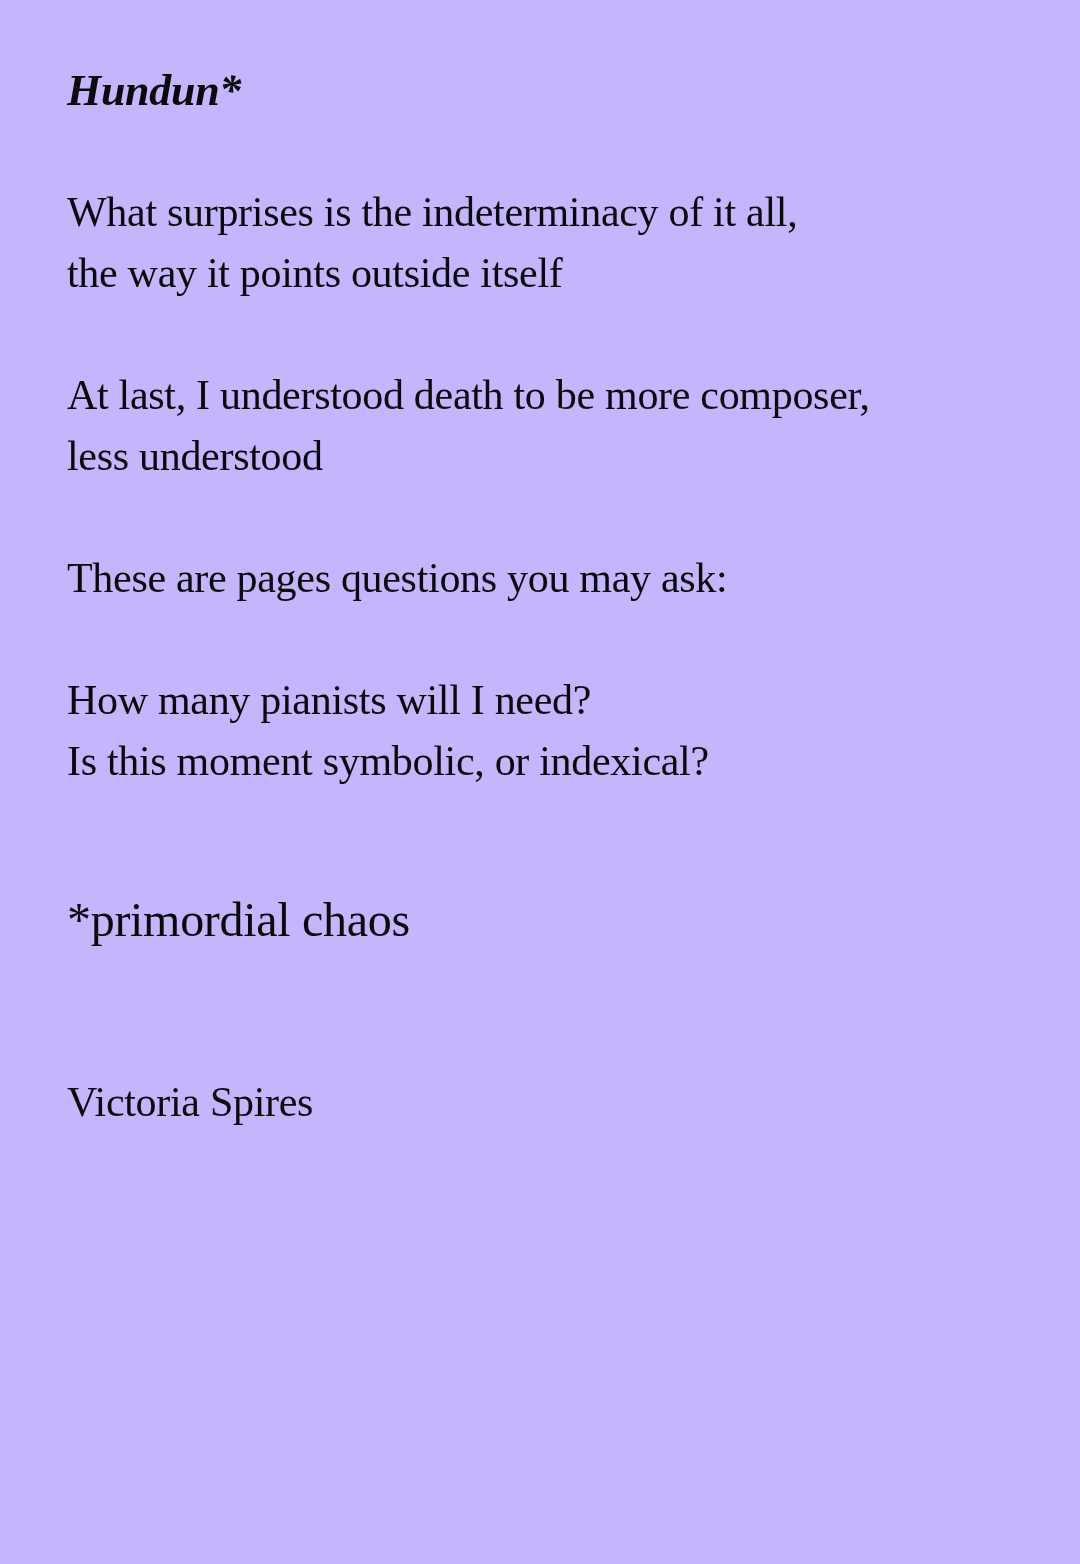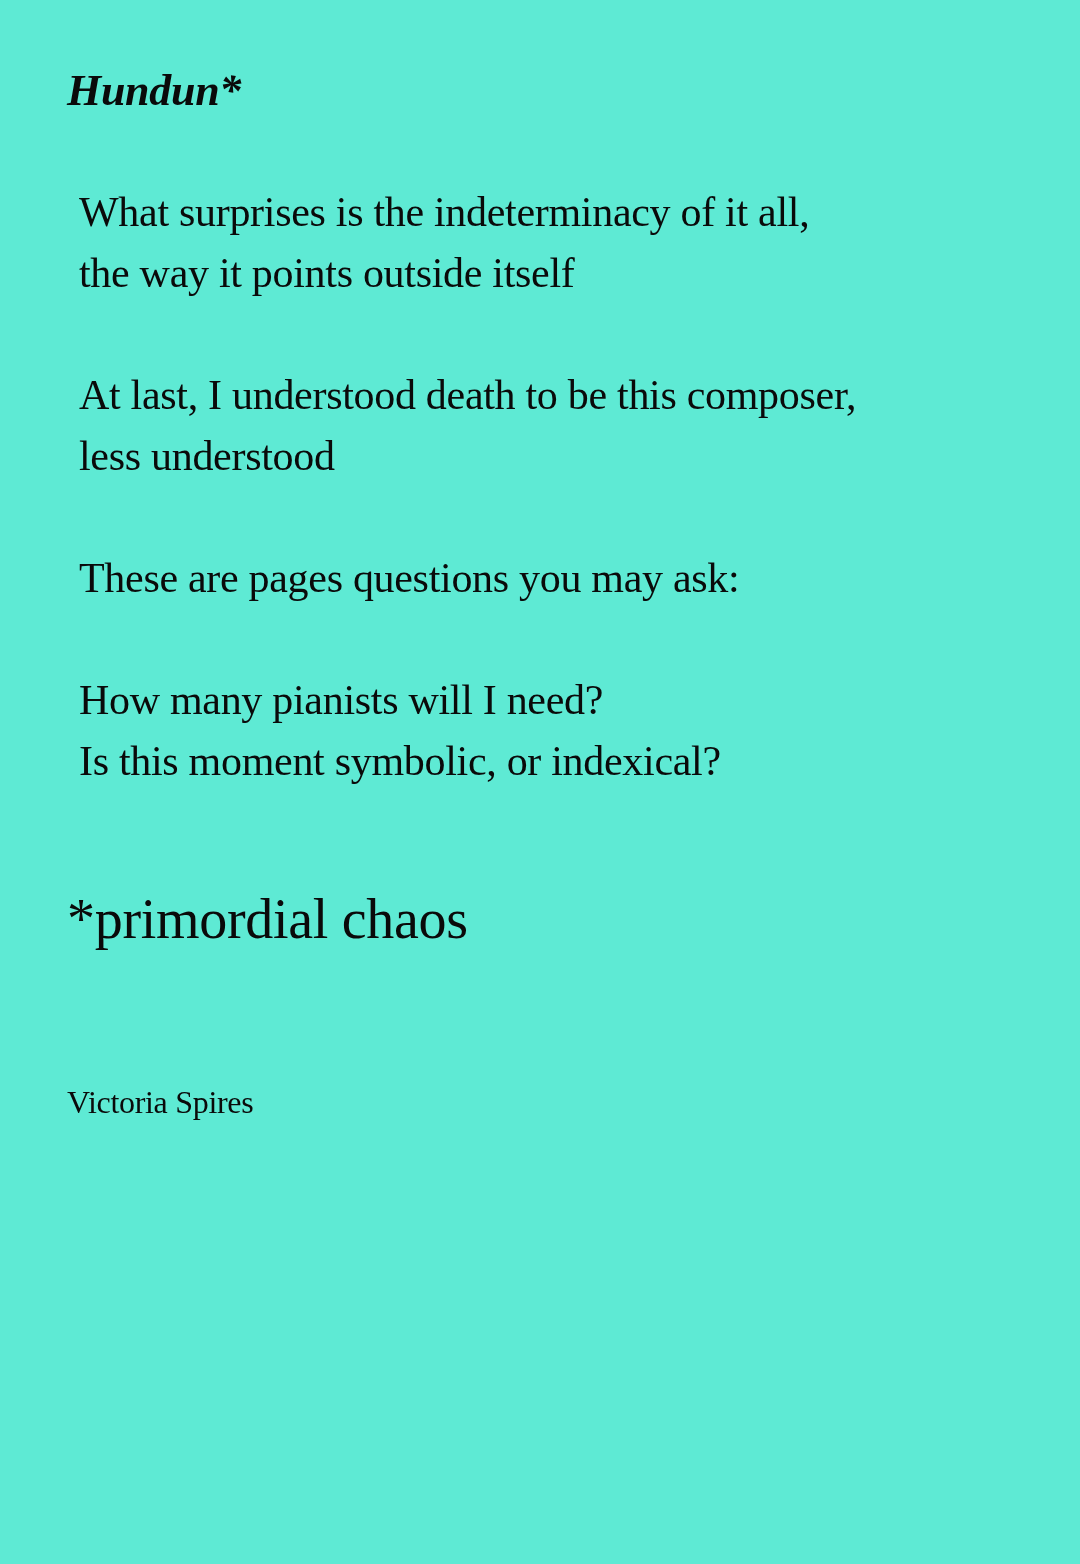--- a/index.html
+++ b/index.html
@@ -4,68 +4,68 @@
 <style>
   html, body {
     margin: 0;
     padding: 0;
     background: #ffffff;
   }
   .page {
     position: relative;
     width: 1080px;
     height: 1564px;
-    background: #5eead4;
+    background: #c4b5fd;
     box-sizing: border-box;
     padding: 60px 60px 0 67px;
     color: #0a0a0a;
     font-family: "Liberation Serif", serif;
     letter-spacing: -0.3px;
     overflow: hidden;
   }
   .poem-title {
     font-size: 44px;
     line-height: 61px;
     font-weight: bold;
     font-style: italic;
     margin: 0 0 61px 0;
   }
   .stanza {
-    margin: 0 0 61px 12px;
+    margin: 0 0 61px 0;
   }
   .line {
     font-size: 42px;
     line-height: 61px;
     white-space: pre;
   }
   .footnote {
-    font-size: 56px;
+    font-size: 48px;
     line-height: 61px;
     margin-top: 97px;
   }
   .author {
-    font-size: 32px;
+    font-size: 42px;
     line-height: 61px;
     margin-top: 122px;
   }
 </style>
 </head>
 <body>
 
 <div class="page">
 
   <h1 class="poem-title">Hundun*</h1>
 
   <div class="stanza">
     <div class="line">What surprises is the indeterminacy of it all,</div>
     <div class="line">the way it points outside itself</div>
   </div>
 
   <div class="stanza">
-    <div class="line">At last, I understood death to be this composer,</div>
+    <div class="line">At last, I understood death to be more composer,</div>
     <div class="line">less understood</div>
   </div>
 
 
   <div class="stanza">
     <div class="line">These are pages questions you may ask:</div>
   </div>
 
   <div class="stanza">
     <div class="line">How many pianists will I need?</div>

